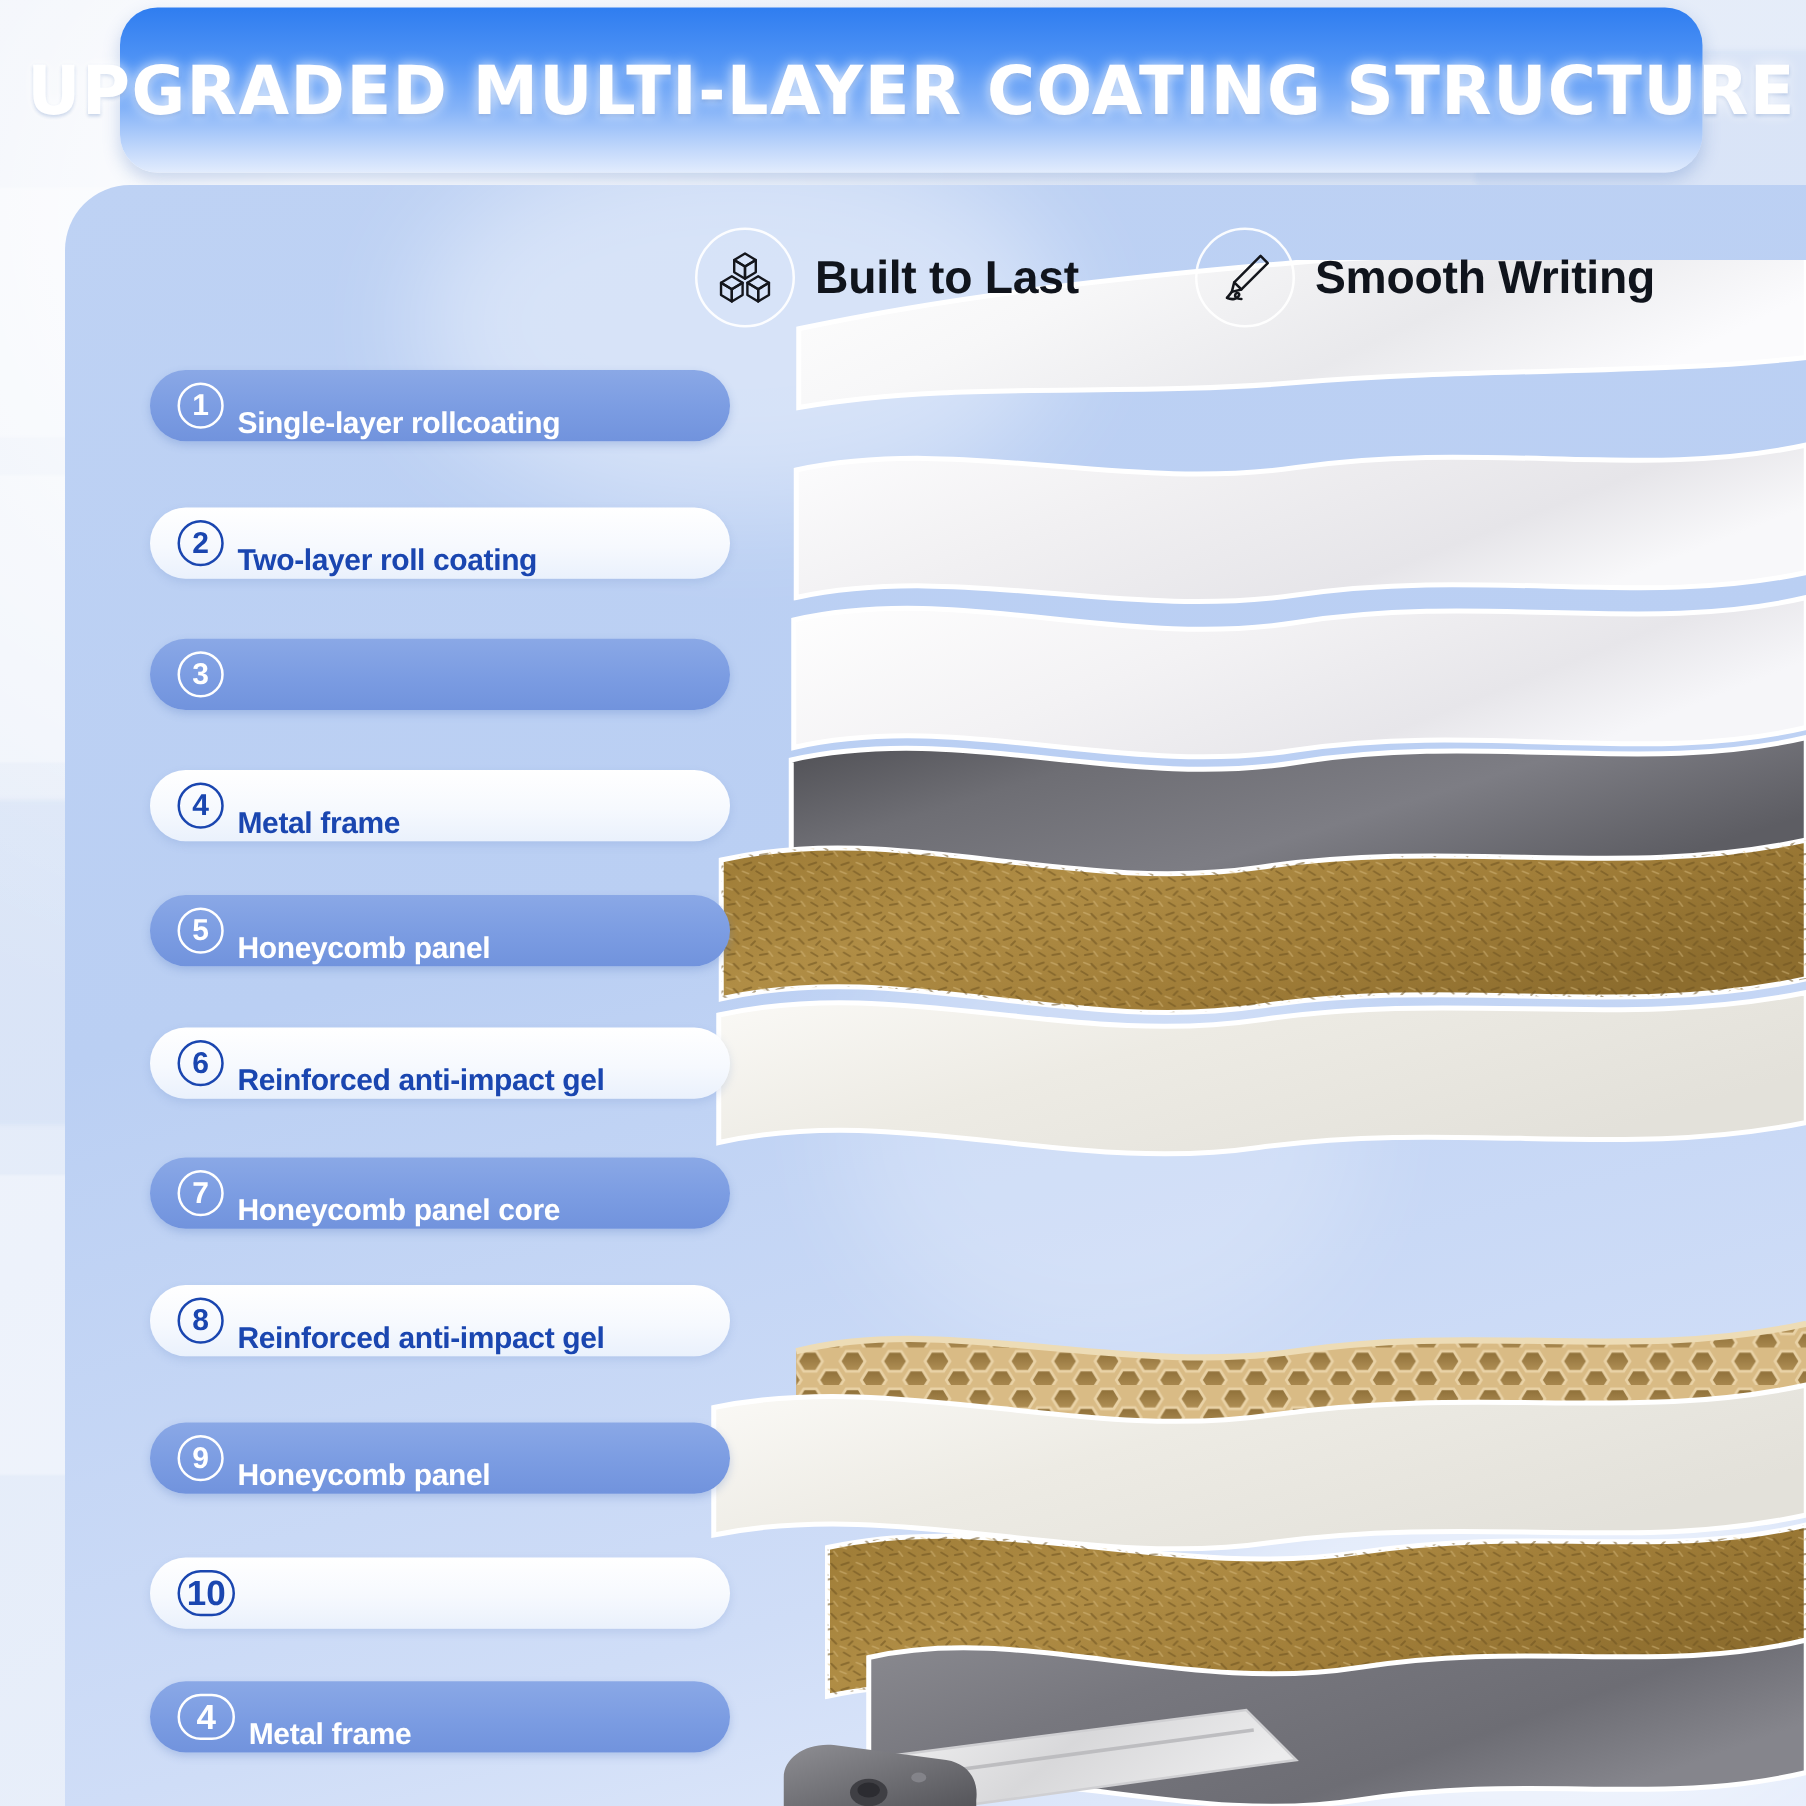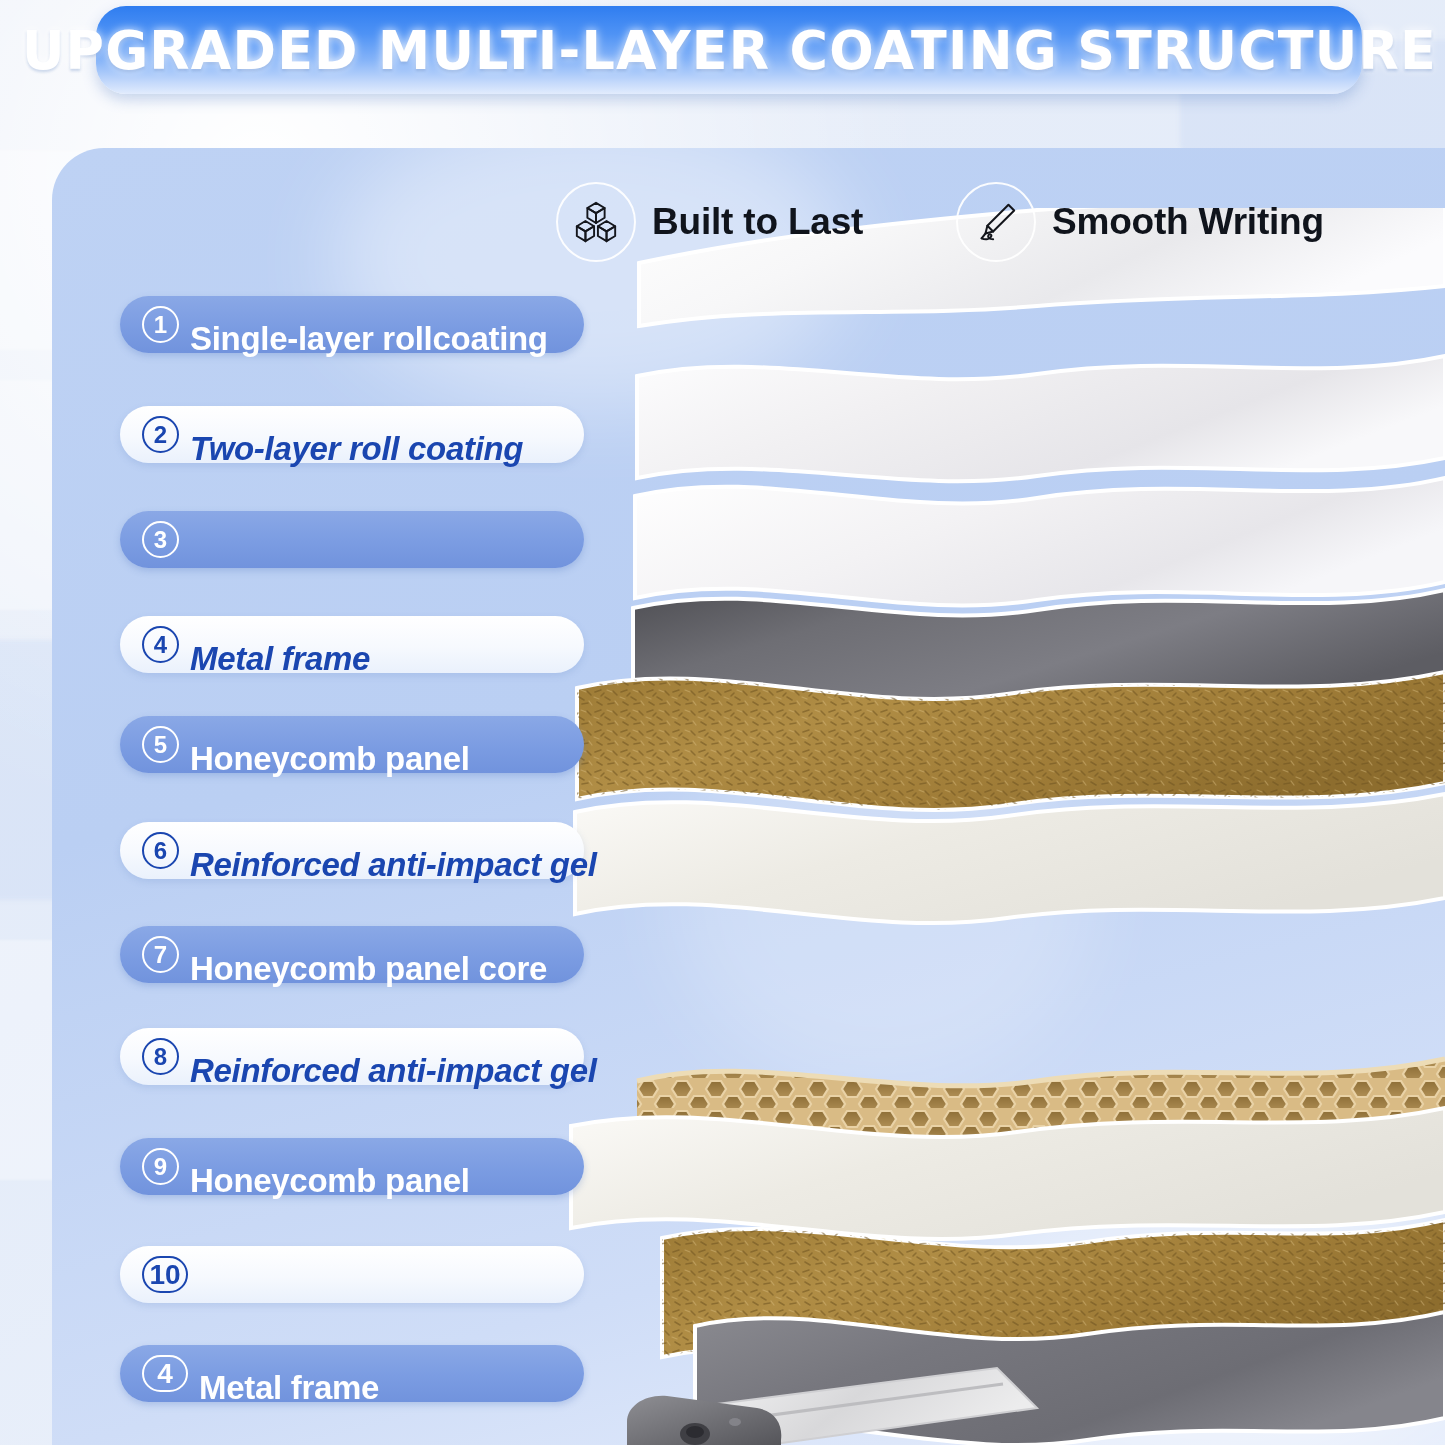--- a/index.html
+++ b/index.html
@@ -15,21 +15,21 @@
     background:
       radial-gradient(circle at 18% 12%, #ffffff 0%, rgba(255,255,255,0) 38%),
       radial-gradient(circle at 88% 90%, #ffffff 0%, rgba(255,255,255,0) 40%),
       linear-gradient(150deg,#e9eef8 0%, #e4ecf9 45%, #eff3fb 100%);
   }
   .bg-tile{position:absolute;background:rgba(255,255,255,.34);border-radius:14px;filter:blur(1px);}
   .bg-tile2{position:absolute;background:rgba(176,200,240,.20);border-radius:18px;filter:blur(2px);}
 
   
   .banner{
-    position:absolute;left:96px;top:6px;width:1266px;height:88px;
+    position:absolute;left:96px;top:6px;width:1266px;height:132px;
     border-radius:30px;
     background:linear-gradient(180deg,#2f7df0 0%, #4f93f5 32%, #86b4f8 62%, #c2d8fb 86%, #e2ecfd 100%);
     box-shadow:0 6px 14px rgba(90,130,200,.32);
     display:flex;align-items:center;justify-content:center;
   }
   .banner-title{
     font-size:54px;font-weight:700;color:#ffffff;letter-spacing:1.2px;
     font-family:"DejaVu Sans", sans-serif;
     text-shadow:0 0 10px rgba(255,255,255,.85), 0 2px 3px rgba(40,90,170,.35);
     white-space:nowrap;transform:scaleX(.97);
@@ -69,23 +69,23 @@
     box-shadow:0 3px 7px rgba(110,140,200,.22);
   }
   .pnum{
     width:37px;height:37px;border-radius:50%;flex:0 0 auto;
     display:flex;align-items:center;justify-content:center;
     font-size:24px;font-weight:600;box-sizing:border-box;margin-right:11px;
   }
   .pill.solid .pnum{border:2px solid #ffffff;color:#ffffff;}
   .pill.light .pnum{border:2px solid #1a46b0;color:#1a46b0;}
   .pnum.wide{width:46px;border-radius:23px;font-size:28px;}
-  .ptext{font-size:33px;font-weight:700;white-space:nowrap;letter-spacing:-.3px;margin-top:28px;}
+  .ptext{font-size:24px;font-weight:700;white-space:nowrap;letter-spacing:-.3px;margin-top:28px;}
   .pill.solid .ptext{color:#ffffff;}
-  .pill.light .ptext{color:#1a46b0;font-style:italic;}
+  .pill.light .ptext{color:#1a46b0;}
 
   
   .illus{position:absolute;left:515px;top:60px;width:878px;height:1237px;}
   .illus svg{display:block;width:100%;height:100%;}
 </style>
 </head>
 <body>
 
 <div id="stage">
 

